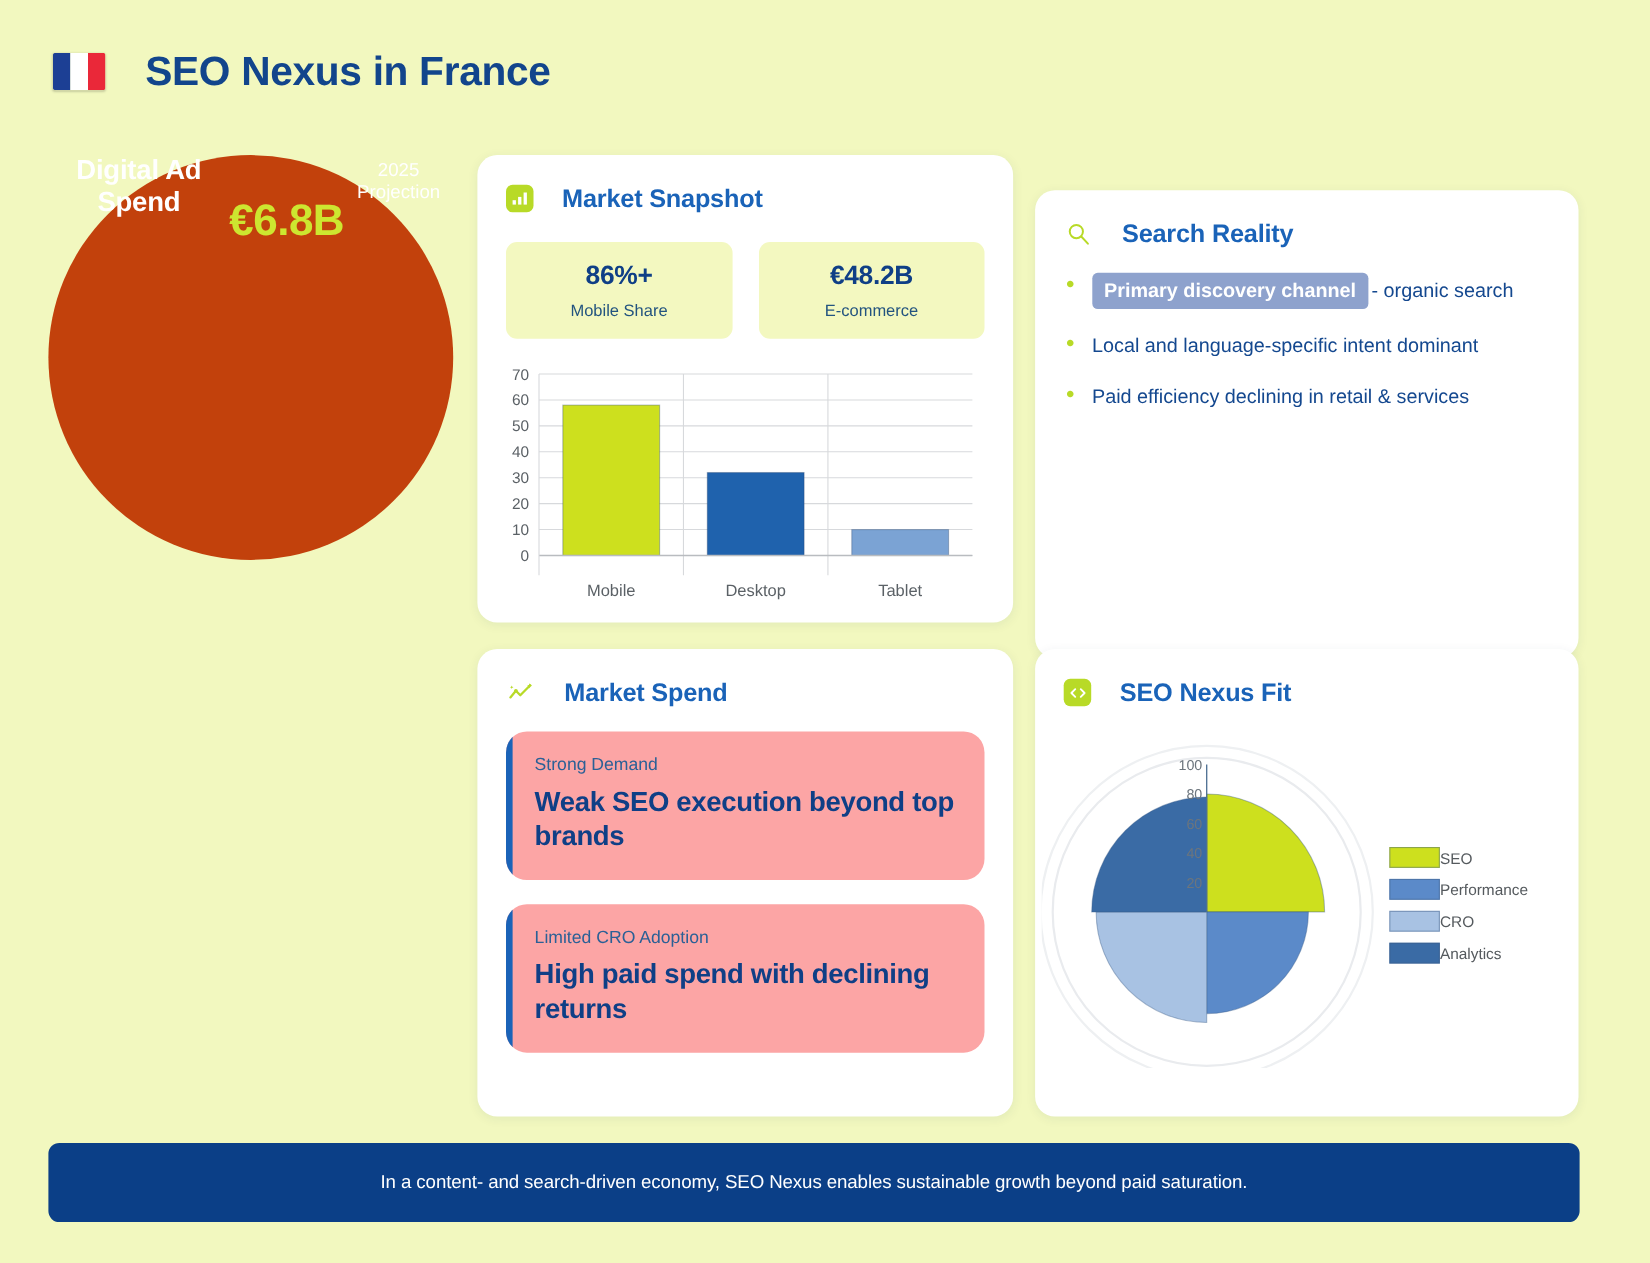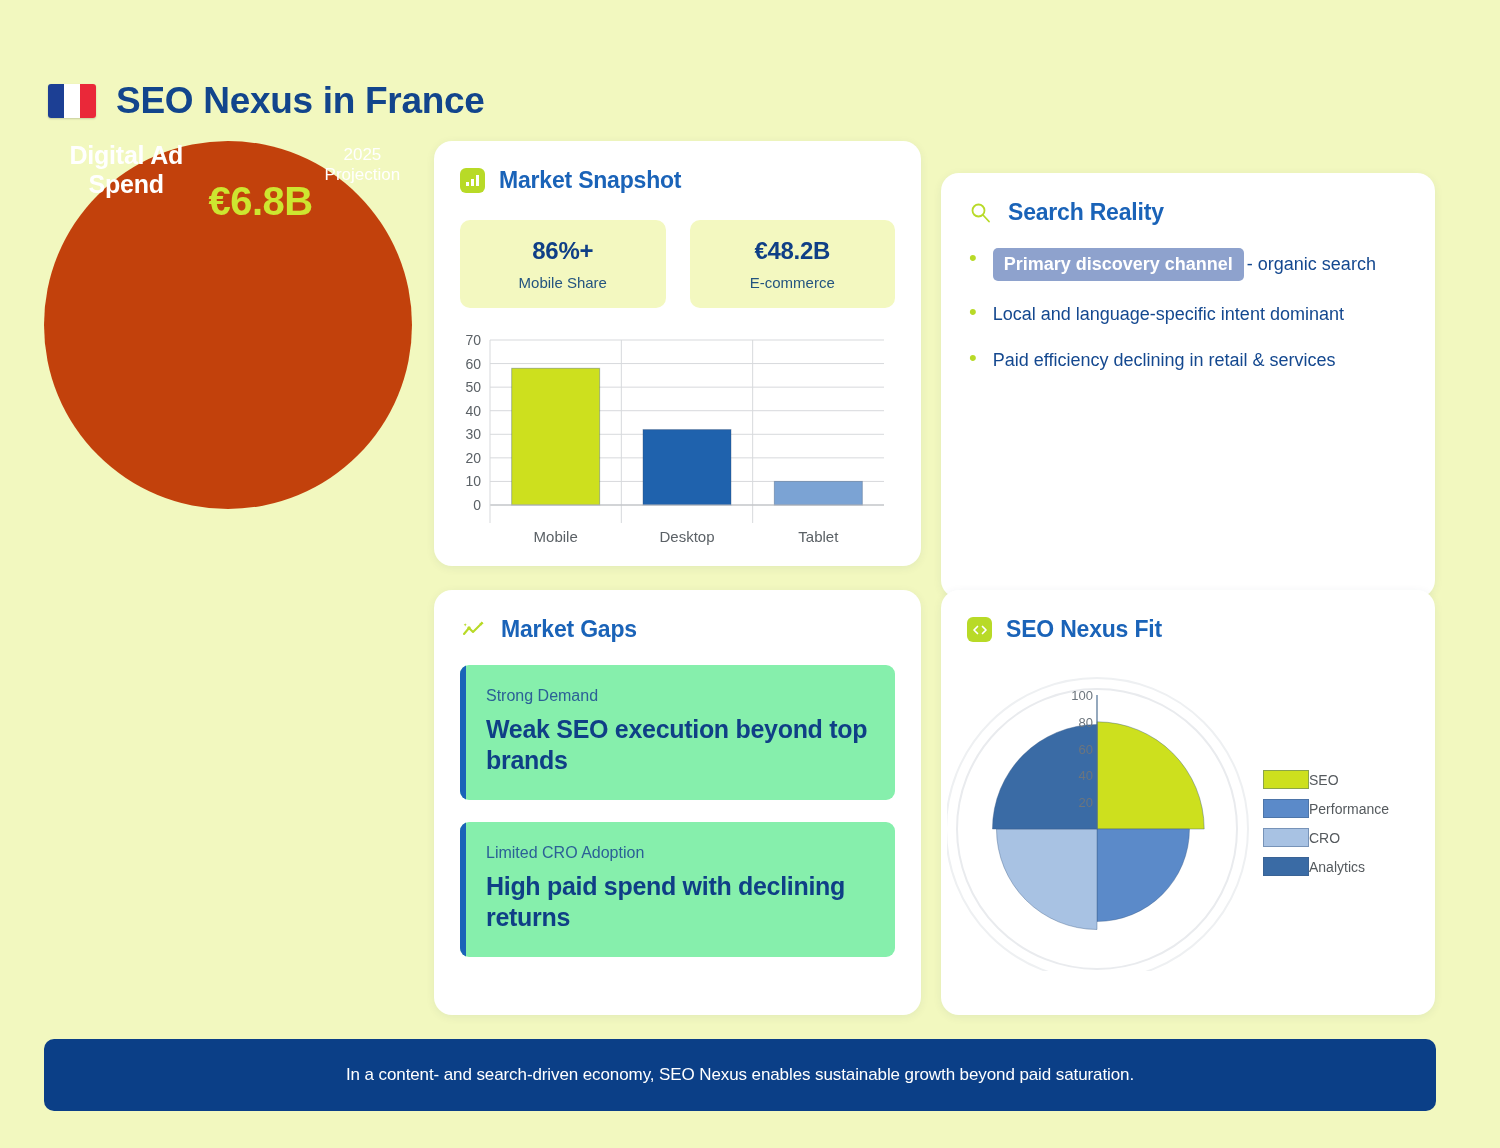--- a/index.html
+++ b/index.html
@@ -20,22 +20,21 @@
     height: 1148px;
   }
 
   
   .header {
     position: absolute;
     left: 48px;
     top: 44px;
     display: flex;
     align-items: center;
-    gap: 20px;
-    margin-top: 36px;
+    gap: 36px;
   }
   .flag {
     width: 48px;
     height: 34px;
     display: block;
     border-radius: 3px;
     overflow: hidden;
     box-shadow: 0 1px 2px rgba(0,0,0,.18);
   }
   .page-title {
@@ -88,21 +87,21 @@
     box-shadow: 0 2px 10px rgba(20,50,90,.07);
   }
   #card-market-snapshot { left: 434px; top: 141px; width: 487px; height: 425px; }
   #card-search-reality  { left: 941px; top: 141px; width: 494px; height: 425px; margin-top: 32px; }
   #card-market-gaps     { left: 434px; top: 590px; width: 487px; height: 425px; }
   #card-seo-fit         { left: 941px; top: 590px; width: 494px; height: 425px; text-align: right; }
 
   .card-head {
     display: flex;
     align-items: center;
-    gap: 14px;
+    gap: 26px;
     padding: 26px 0 0 26px;
   }
   .card-title {
     font-size: 23px;
     font-weight: bold;
     color: #1a63b8;
     letter-spacing: -0.2px;
   }
   .icon-box {
     width: 25px;
@@ -186,22 +185,22 @@
     padding: 4px 11px 5px 11px;
     margin-right: 3px;
   }
 
   
   .gaps {
     padding: 22px 26px 0 26px;
   }
   .gap-item {
     position: relative;
-    background: #86efac;
-    border-radius: 9px;
+    background: #fca5a5;
+    border-radius: 19px;
     padding: 22px 16px 24px 26px;
     margin-bottom: 22px;
     overflow: hidden;
   }
   .gap-item::before {
     content: "";
     position: absolute;
     left: 0; top: 0; bottom: 0;
     width: 6px;
     background: #1a63b8;
@@ -375,21 +374,21 @@
   <div class="card" id="card-market-gaps">
     <div class="card-head">
       <span class="icon-plain">
         <svg width="24" height="20" viewBox="0 0 24 20">
           <polyline points="2,14 7,8 11,12 20,3" fill="none" stroke="#b8da27" stroke-width="2.1" stroke-linecap="round" stroke-linejoin="round"></polyline>
           <circle cx="7" cy="8" r="1.7" fill="#b8da27"></circle>
           <path d="M19.5 1.2 l.7 1.6 1.6.7 -1.6.7 -.7 1.6 -.7 -1.6 -1.6 -.7 1.6 -.7z" fill="#b8da27"></path>
           <path d="M3.2 3.2 l.5 1.1 1.1.5 -1.1.5 -.5 1.1 -.5 -1.1 -1.1 -.5 1.1 -.5z" fill="#b8da27"></path>
         </svg>
       </span>
-      <span class="card-title">Market Gaps</span>
+      <span class="card-title">Market Spend</span>
     </div>
 
     <div class="gaps">
       <div class="gap-item">
         <div class="gap-kicker">Strong Demand</div>
         <div class="gap-headline">Weak SEO execution beyond top brands</div>
       </div>
       <div class="gap-item">
         <div class="gap-kicker">Limited CRO Adoption</div>
         <div class="gap-headline">High paid spend with declining returns</div>

